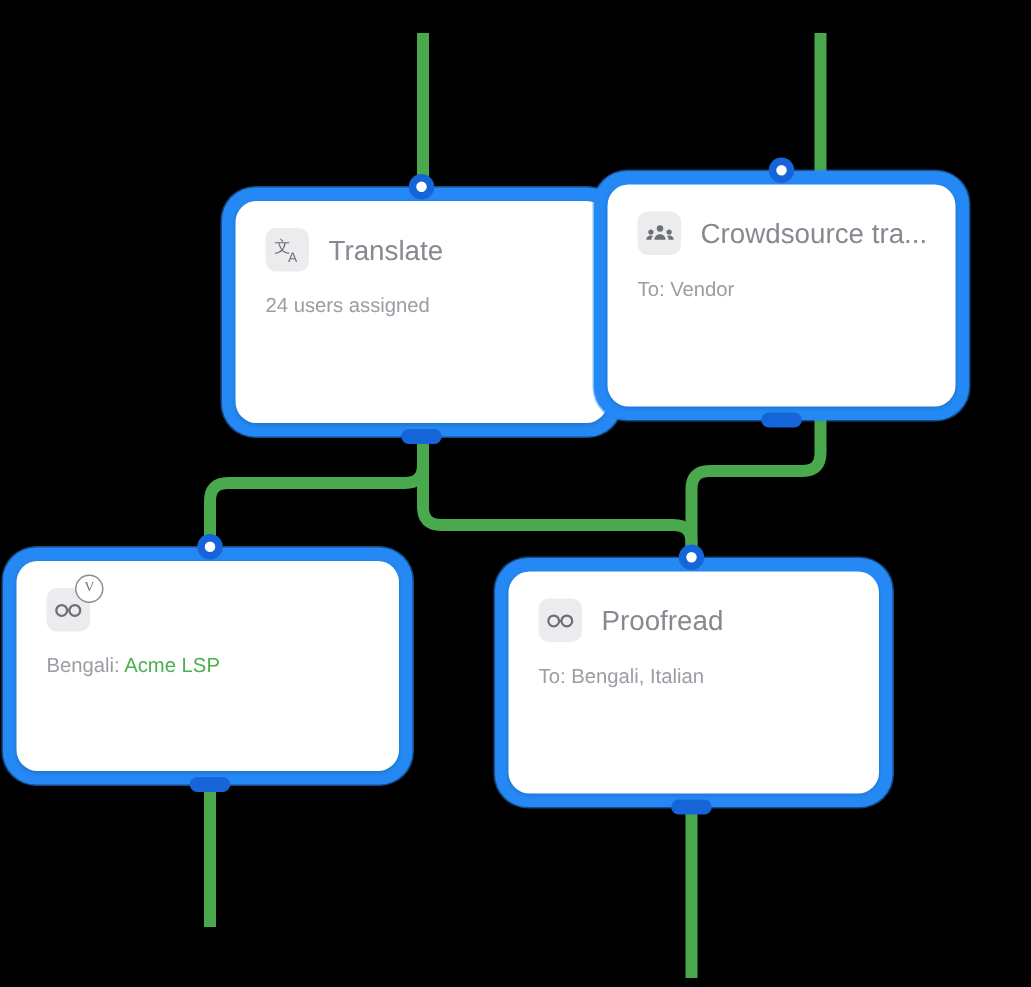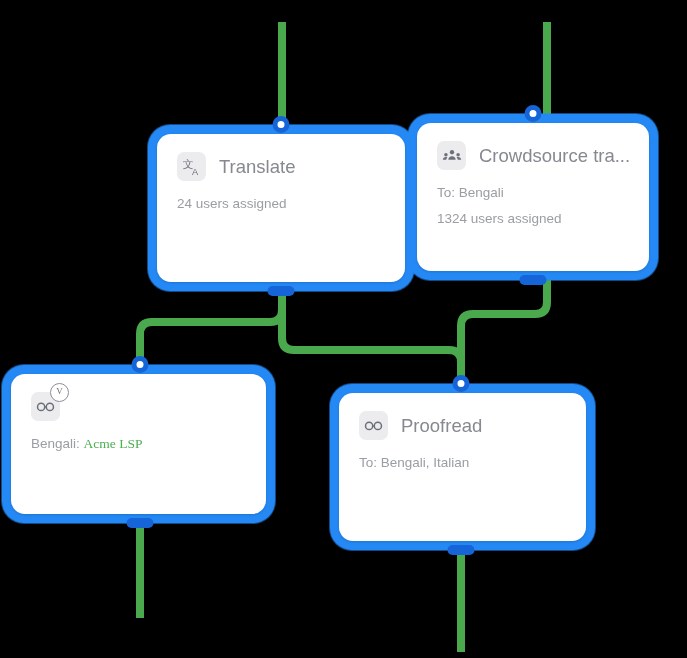--- a/index.html
+++ b/index.html
@@ -88,21 +88,21 @@
     overflow: hidden;
   }
 
   .node-line {
     font-size: 13.5px;
     color: #9a9da3;
     margin-bottom: 11px;
     white-space: nowrap;
   }
   .node-line:last-child { margin-bottom: 0; }
-  .vendor-name { color: #4caf50; font-family: Liberation Serif, serif; }
+  .vendor-name { color: #4caf50; }
 
   
   .port-in {
     position: absolute;
     top: -9px;
     left: 50%;
     transform: translateX(-50%);
     width: 17px;
     height: 17px;
     box-sizing: border-box;
@@ -153,38 +153,37 @@
             <text x="12" y="21" font-family="'Liberation Sans',sans-serif" font-size="11" fill="#6b7078">A</text>
           </svg>
         </span>
         <span class="node-title">Translate</span>
       </div>
       <div class="node-line">24 users assigned</div>
     </div>
     <div class="port-out"></div>
   </div>
 
-  <div class="node" style="left:408px; top:114px; width:250px; height:166px;">
+  <div class="node" style="left:396px; top:114px; width:250px; height:166px;">
     <div class="port-in"></div>
     <div class="node-card">
       <div class="node-header">
         <span class="icon-box">
           <svg width="20" height="20" viewBox="0 0 24 24" fill="#6b7078">
             <circle cx="12" cy="7.5" r="2.6"></circle>
             <path d="M7.6 16.5c0-2.6 2-4.3 4.4-4.3s4.4 1.7 4.4 4.3z"></path>
             <circle cx="4.7" cy="10.4" r="2.1"></circle>
             <path d="M1 16.5c0-2.1 1.6-3.4 3.7-3.4 .7 0 1.3 .15 1.8 .4-.9 .85-1.4 1.9-1.4 3z"></path>
             <circle cx="19.3" cy="10.4" r="2.1"></circle>
             <path d="M23 16.5c0-2.1-1.6-3.4-3.7-3.4-.7 0-1.3 .15-1.8 .4 .9 .85 1.4 1.9 1.4 3z"></path>
           </svg>
         </span>
         <span class="node-title">Crowdsource tra...</span>
       </div>
-      <div class="node-line">To: Bengali</div>
-      <div class="node-line">1324 users assigned</div>
+      <div class="node-line">To: Vendor</div>
     </div>
     <div class="port-out"></div>
   </div>
 
   <div class="node" style="left:2px; top:365px; width:273px; height:158px;">
     <div class="port-in" style="left:138px;"></div>
     <div class="node-card">
       <div class="node-header">
         <span class="icon-box">
           <svg width="21" height="21" viewBox="0 0 24 24" fill="none" stroke="#6b7078" stroke-width="1.7">
@@ -196,21 +195,21 @@
         </span>
       </div>
       <div class="node-line">
         <span>Bengali:</span>
         <span class="vendor-name">Acme LSP</span>
       </div>
     </div>
     <div class="port-out" style="left:138px;"></div>
   </div>
 
-  <div class="node" style="left:330px; top:372px; width:265px; height:166px;margin-top:12px;">
+  <div class="node" style="left:330px; top:372px; width:265px; height:166px;">
     <div class="port-in" style="left:131px;"></div>
     <div class="node-card">
       <div class="node-header">
         <span class="icon-box">
           <svg width="21" height="21" viewBox="0 0 24 24" fill="none" stroke="#6b7078" stroke-width="1.7">
             <circle cx="7" cy="12.5" r="4.1"></circle>
             <circle cx="17" cy="12.5" r="4.1"></circle>
             <path d="M11.1 12.5 h1.8"></path>
           </svg>
         </span>

